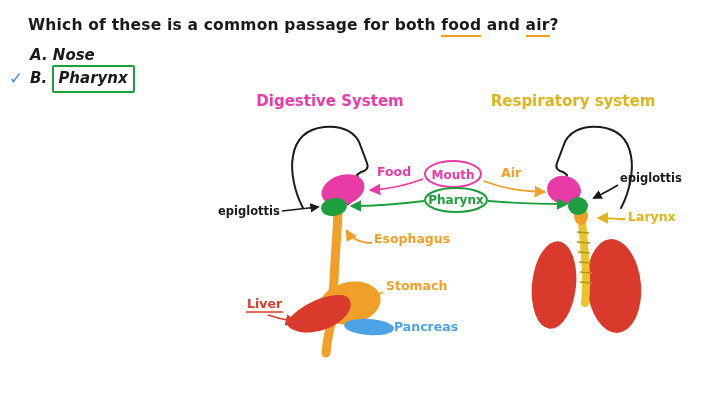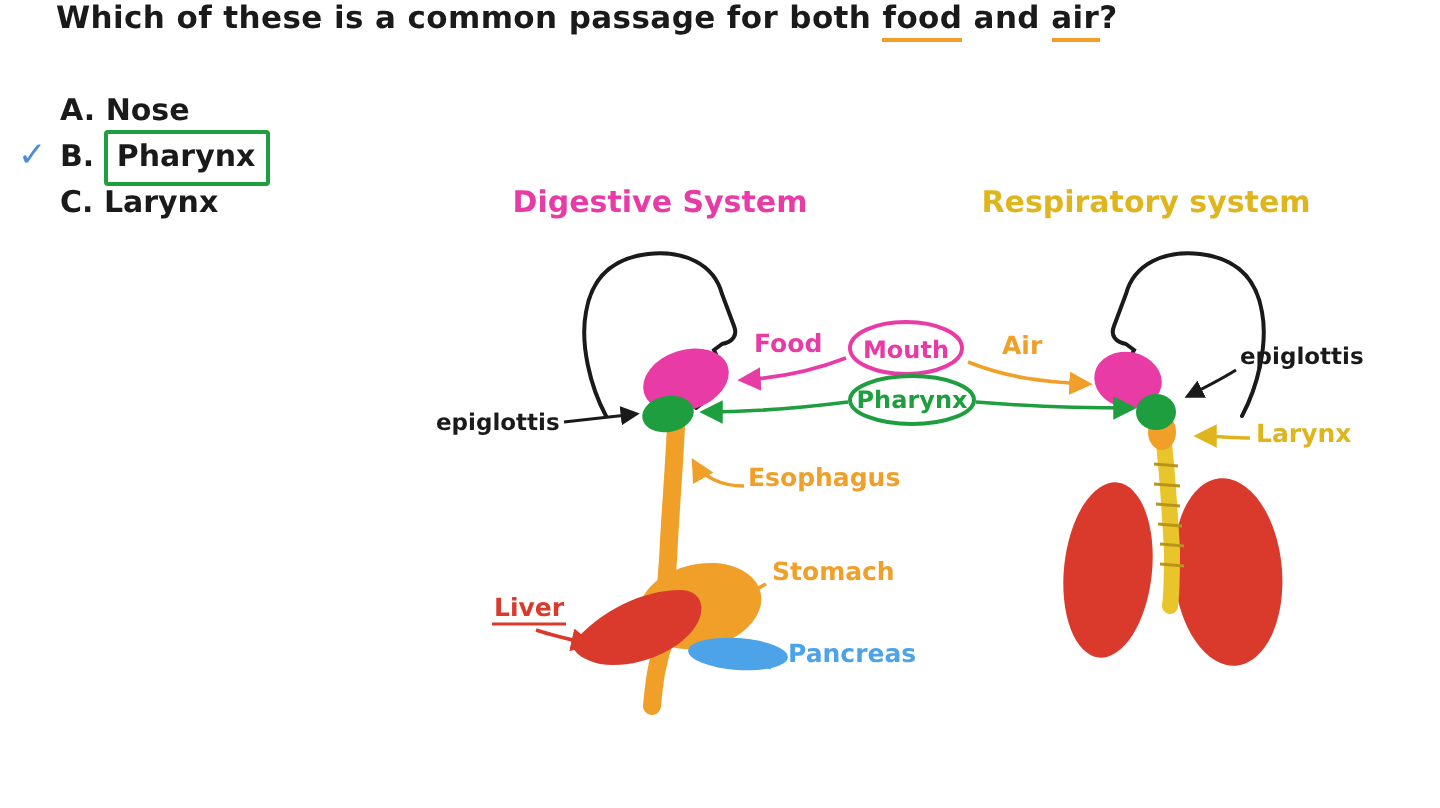--- a/index.html
+++ b/index.html
@@ -1,23 +1,23 @@
 <!DOCTYPE html>
 <html><head>
 <meta charset="utf-8">
 <style>
   html,body{margin:0;padding:0;background:#fff;}
   .canvas{
     position:relative;width:720px;height:404px;background:#ffffff;overflow:hidden;
     font-family:"DejaVu Sans", sans-serif;color:#1a1a1a;
   }
-  .question{position:absolute;left:28px;top:0;font-size:15.5px;font-weight:bold;letter-spacing:.2px;}
+  .question{position:absolute;left:28px;top:16px;font-size:15.5px;font-weight:bold;letter-spacing:.2px;}
   .ul{border-bottom:2.5px solid #f0a028;padding-bottom:1px;}
   .options{position:absolute;left:30px;top:44px;font-size:15px;font-weight:bold;line-height:23px;}
-  .option{position:relative;white-space:nowrap;}
+  .option{position:relative;white-space:nowrap;font-style:italic;}
   .check{position:absolute;left:-21px;top:0;color:#4a90d9;font-size:17px;}
   .answer-box{display:inline-block;border:2px solid #1e9e3e;border-radius:2px;padding:0 5px 1px 4px;margin:-3px 0;}
   svg{position:absolute;left:0;top:0;}
   text{font-family:"DejaVu Sans", sans-serif;font-weight:bold;}
 </style>
 </head>
 <body>
 
 <div class="canvas">
 
@@ -27,24 +27,20 @@
 
   <div class="options">
     <div class="option">
       <span>A.</span>
       <span>Nose</span>
     </div>
     <div class="option">
       <span class="check">✓</span>
       <span>B.</span>
       <span class="answer-box"><span>Pharynx</span></span>
-    </div>
-    <div class="option">
-      <span>C.</span>
-      <span>Larynx</span>
     </div>
   </div>
 
   <svg width="720" height="404" viewBox="0 0 720 404">
     <defs>
       <marker id="ah-pink" viewBox="0 0 10 10" refX="8" refY="5" markerWidth="6.5" markerHeight="6.5" orient="auto-start-reverse">
           <path d="M0 0 L10 5 L0 10 z" fill="#e83ba6"></path>
         </marker>
       <marker id="ah-orange" viewBox="0 0 10 10" refX="8" refY="5" markerWidth="6.5" markerHeight="6.5" orient="auto-start-reverse">
           <path d="M0 0 L10 5 L0 10 z" fill="#f0a028"></path>

